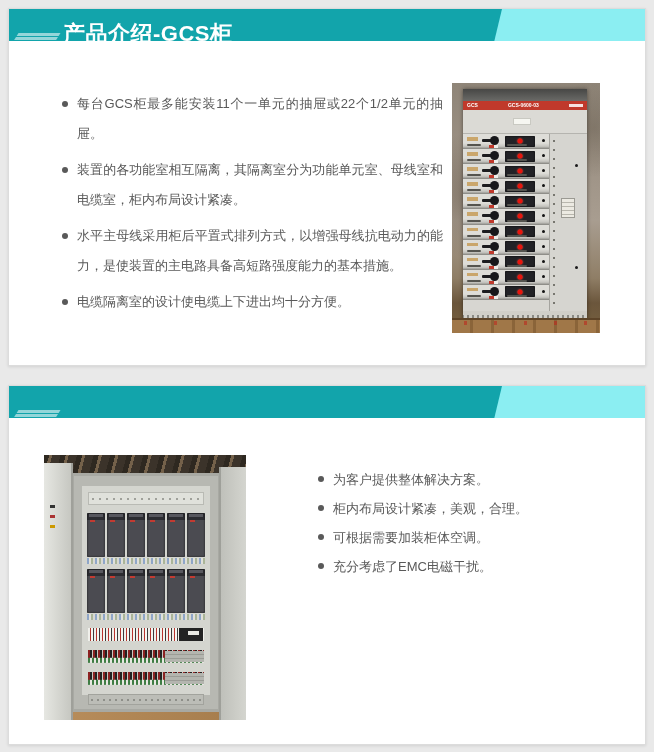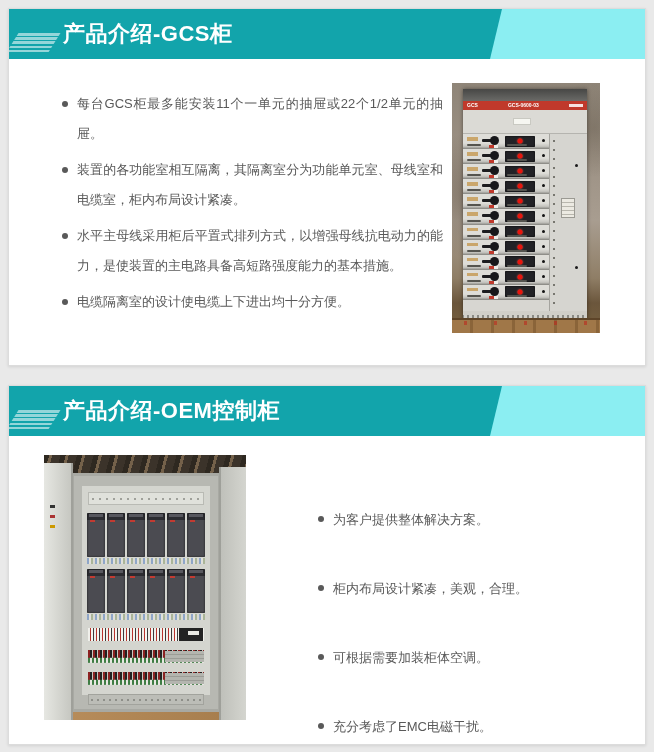--- a/index.html
+++ b/index.html
@@ -10,21 +10,21 @@
   }
   .card{
     position:absolute;left:8px;width:638px;box-sizing:border-box;
     background:var(--card-bg,#ffffff);
     border:1px solid #dcdcdc;box-shadow:0 1px 3px rgba(0,0,0,.10);
   }
   #card1{top:8px;height:358px;}
   #card2{top:385px;height:360px;}
 
   
-  .card-header{position:relative;height:50px;background:var(--teal,#12a4ab);overflow:hidden;}
+  .card-header{position:relative;height:32px;background:var(--teal,#12a4ab);overflow:hidden;}
   .header-accent{
     position:absolute;top:0;right:0;height:50px;width:155px;
     background:var(--light-teal,#8beef2);
     -webkit-clip-path:polygon(12px 0,100% 0,100% 100%,0 100%);
     clip-path:polygon(12px 0,100% 0,100% 100%,0 100%);
   }
   .stripes{
     position:absolute;left:-3px;top:24px;width:42px;height:20px;
     transform:skewX(-32deg);transform-origin:bottom left;
   }
@@ -35,21 +35,21 @@
   }
 
   
   .bullets{list-style:none;margin:0;padding:0;position:absolute;color:var(--body-text,#595959);font-size:13px;}
   .bullets li{position:relative;padding-left:16px;text-align:justify;}
   .bullets li::before{content:"";position:absolute;left:1px;width:6px;height:6px;border-radius:50%;background:var(--body-text,#595959);}
   .bullets--loose{top:80px;left:52px;width:382px;}
   .bullets--loose li{line-height:30px;margin-bottom:6px;}
   .bullets--loose li::before{top:12px;}
   .bullets--tight{top:79px;left:308px;width:302px;}
-  .bullets--tight li{line-height:29px;margin-bottom:0;text-align:left;white-space:nowrap;margin-top:40px;}
+  .bullets--tight li{line-height:29px;margin-bottom:0;text-align:left;white-space:nowrap;}
   .bullets--tight li::before{top:11px;}
 
   
   .photo-gcs{
     position:absolute;left:443px;top:74px;width:148px;height:250px;margin:0;overflow:hidden;
     background-image:
       radial-gradient(60px 90px at 10% 45%, rgba(60,45,30,.30), transparent 70%),
       radial-gradient(55px 70px at 96% 18%, rgba(70,60,45,.28), transparent 70%),
       linear-gradient(180deg,#8f8578 0%,#9c9184 30%,#a89d90 55%,#8f7e66 78%,#6b563c 88%,#77613f 100%);
   }
@@ -288,21 +288,20 @@
 
 <section class="card" id="card2">
   <header class="card-header">
     <span class="stripes">
       <i></i>
         <i></i>
         <i></i>
         <i></i>
         <i></i>
     </span>
-    <h2 class="card-title">产品介绍-OEM控制柜</h2>
     <span class="header-accent"></span>
   </header>
 
   <figure class="photo-oem" title="OEM控制柜内部照片">
     <div class="oem-floor"></div>
     <div class="oem-ceiling"></div>
     <div class="oem-frame">
       <div class="oem-panel">
         <div class="oem-vent"></div>
         <div class="drive-row r1">

